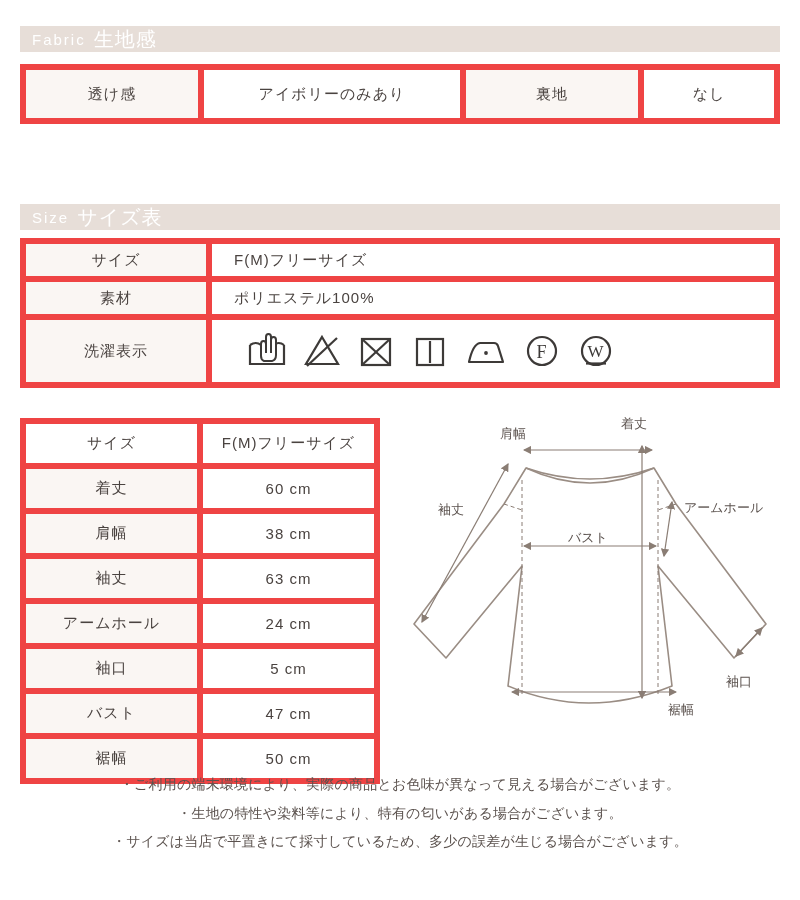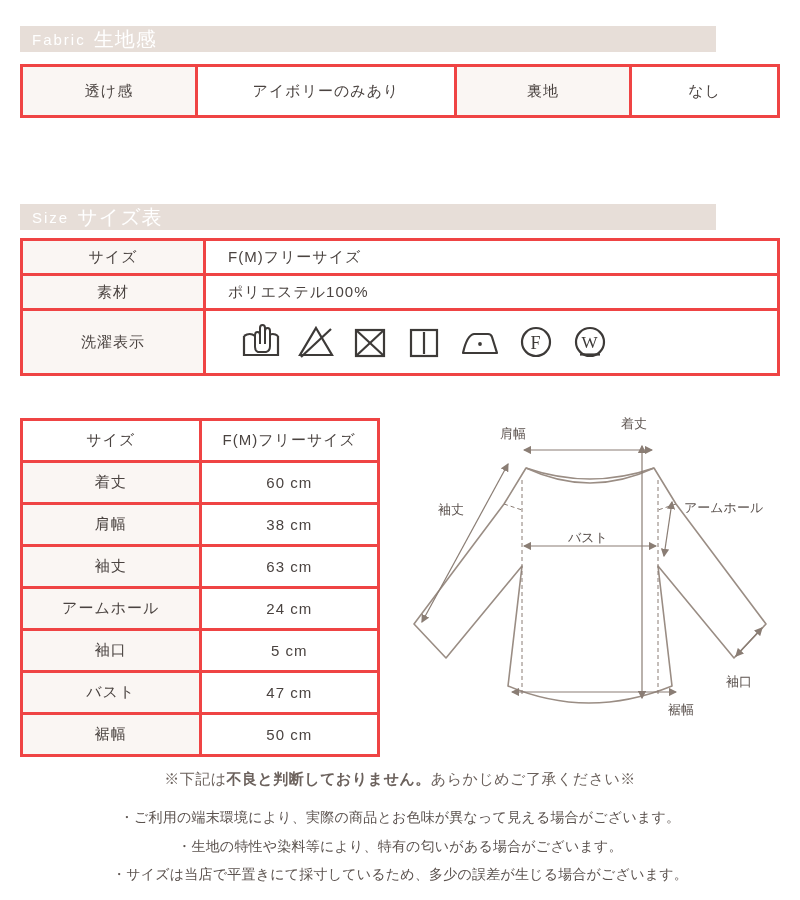--- a/index.html
+++ b/index.html
@@ -19,21 +19,21 @@
     width: 800px;
     height: 900px;
     position: relative;
     box-sizing: border-box;
   }
 
   
   .section-bar {
     position: absolute;
     left: 20px;
-    width: 696px;
+    width: 760px;
     height: 26px;
     background: #e7ded8;
     color: #ffffff;
     font-size: 15px;
     letter-spacing: 1px;
     display: flex;
     align-items: center;
     padding-left: 12px;
     box-sizing: border-box;
     font-weight: normal;
@@ -42,21 +42,21 @@
   .section-bar .jp { margin-left: 8px; font-size: 20px; }
 
   
   table.grid {
     position: absolute;
     border-collapse: collapse;
     table-layout: fixed;
     font-size: 15px;
   }
   table.grid td {
-    border: 3px solid #ef4444;
+    border: 6px solid #ef4444;
     text-align: center;
     color: #4a4340;
     letter-spacing: 1px;
     padding: 0 12px;
   }
   td.label {
     background: #faf6f3;
     color: #5b524e;
   }
 
@@ -324,23 +324,20 @@
       <text x="225" y="22">着丈</text>
       <text x="42" y="108">袖丈</text>
       <text x="288" y="106">アームホール</text>
       <text x="172" y="136">バスト</text>
       <text x="330" y="280">袖口</text>
       <text x="272" y="308">裾幅</text>
     </g>
   </svg>
 
   <div class="notes">
-    <div class="notes-title">
-      <span>※下記は</span><b>不良と判断しておりません。</b><span>あらかじめご了承ください※</span>
-    </div>
     <div class="notes-list">
       <div>・ご利用の端末環境により、実際の商品とお色味が異なって見える場合がございます。</div>
       <div>・生地の特性や染料等により、特有の匂いがある場合がございます。</div>
       <div>・サイズは当店で平置きにて採寸しているため、多少の誤差が生じる場合がございます。</div>
     </div>
   </div>
 
 </div>
 
 </body></html>

